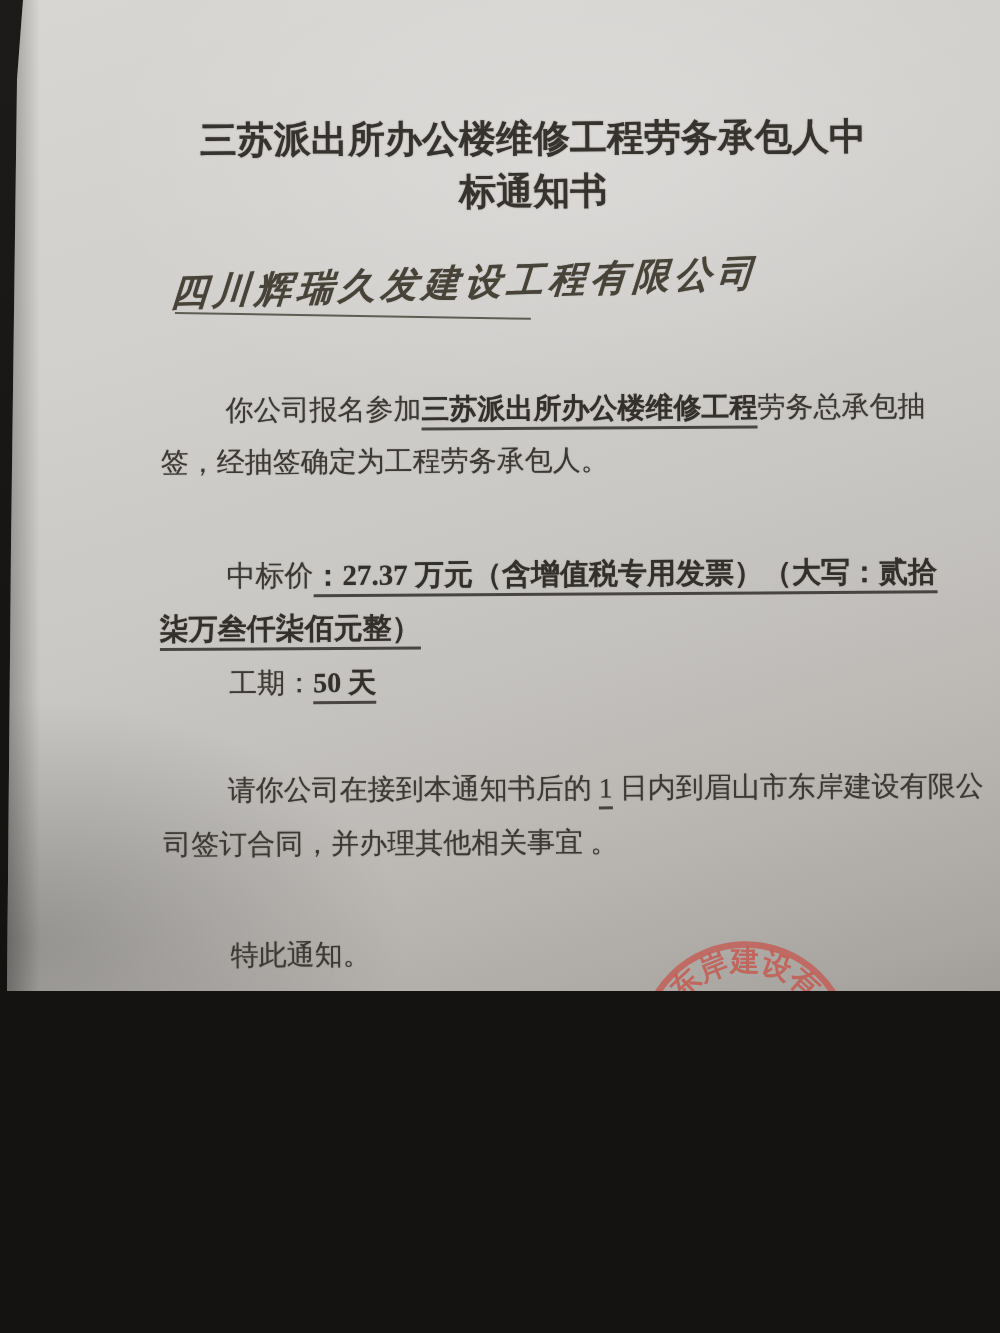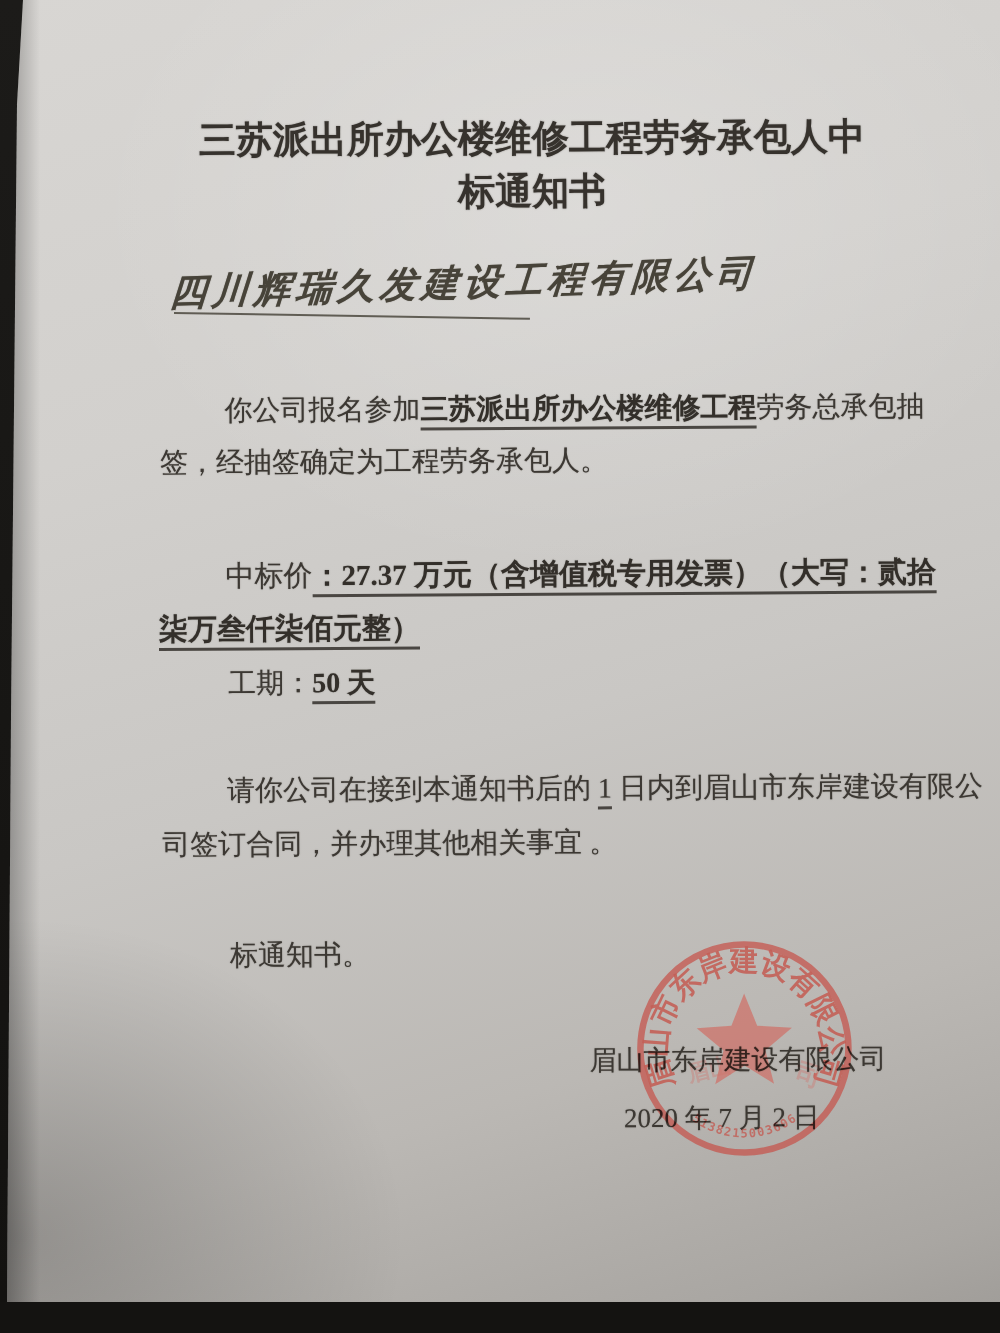--- a/index.html
+++ b/index.html
@@ -1,17 +1,17 @@
 <!DOCTYPE html>
 <html><head>
 <meta charset="utf-8">
 <style>
   html,body{margin:0;padding:0;background:#141311;}
   .photo{
-    position:relative;width:1000px;height:1302px;overflow:hidden;
+    position:relative;width:1000px;height:991px;overflow:hidden;
     background:linear-gradient(180deg,#1c1b19 0%,#131210 100%);
     font-family:"Liberation Serif","DejaVu Serif",serif;
   }
   .paper{
     position:absolute;inset:0;
     clip-path:polygon(2.3% 0%,100% 0%,100% 100%,0.7% 100%,1.1% 55%,1.7% 8%);
     background:
       radial-gradient(ellipse 70% 40% at 58% 16%, rgba(255,255,255,0.20), rgba(255,255,255,0) 70%),
       radial-gradient(ellipse 55% 35% at 2% 95%, rgba(0,0,0,0.22), rgba(0,0,0,0) 70%),
       linear-gradient(163deg,#d8d6d3 0%,#d2d0cd 30%,#c9c7c4 55%,#bbb8b4 78%,#a9a6a2 95%,#a19e9a 100%);
@@ -77,21 +77,21 @@
 
       <div class="line body-text" style="left:228px;top:663px;">
         <span>工期：</span><span class="bold-u">50 天</span>
       </div>
 
       <div class="line body-text" style="left:226px;top:770px;">
         <span>请你公司在接到本通知书后的 </span><span class="u-only">1</span><span> 日内到眉山市东岸建设有限公</span>
       </div>
       <div class="line body-text" style="left:161px;top:824px;">司签订合同，并办理其他相关事宜 。</div>
 
-      <div class="line body-text" style="left:228px;top:935px;">标通知书。</div>
+      <div class="line body-text" style="left:228px;top:935px;">特此通知。</div>
 
       <div class="line sig" style="left:587px;top:1043px;">眉山市东岸建设有限公司</div>
       <div class="line sig" style="left:621px;top:1101px;">2020 年 7 月 2 日</div>
 
       <svg class="seal" viewBox="0 0 234 234">
         <circle cx="117" cy="117" r="104" fill="none" stroke-width="6.5" opacity="0.82" stroke="#c4574e"></circle>
         <polygon opacity="0.78" points="117,62 129.9,94.2 164.6,96.5 137.9,118.8 146.4,152.5 117,134 87.6,152.5 96.1,118.8 69.4,96.5 104.1,94.2" fill="#cf6f66"></polygon>
         <defs>
           <path id="arcTop" d="M 53.1 161.8 A 78 78 0 1 1 180.9 161.8" fill="none"></path>
           <path id="arcBottom" d="M 46.9 171.8 A 89 89 0 0 0 187.1 171.8" fill="none"></path>

